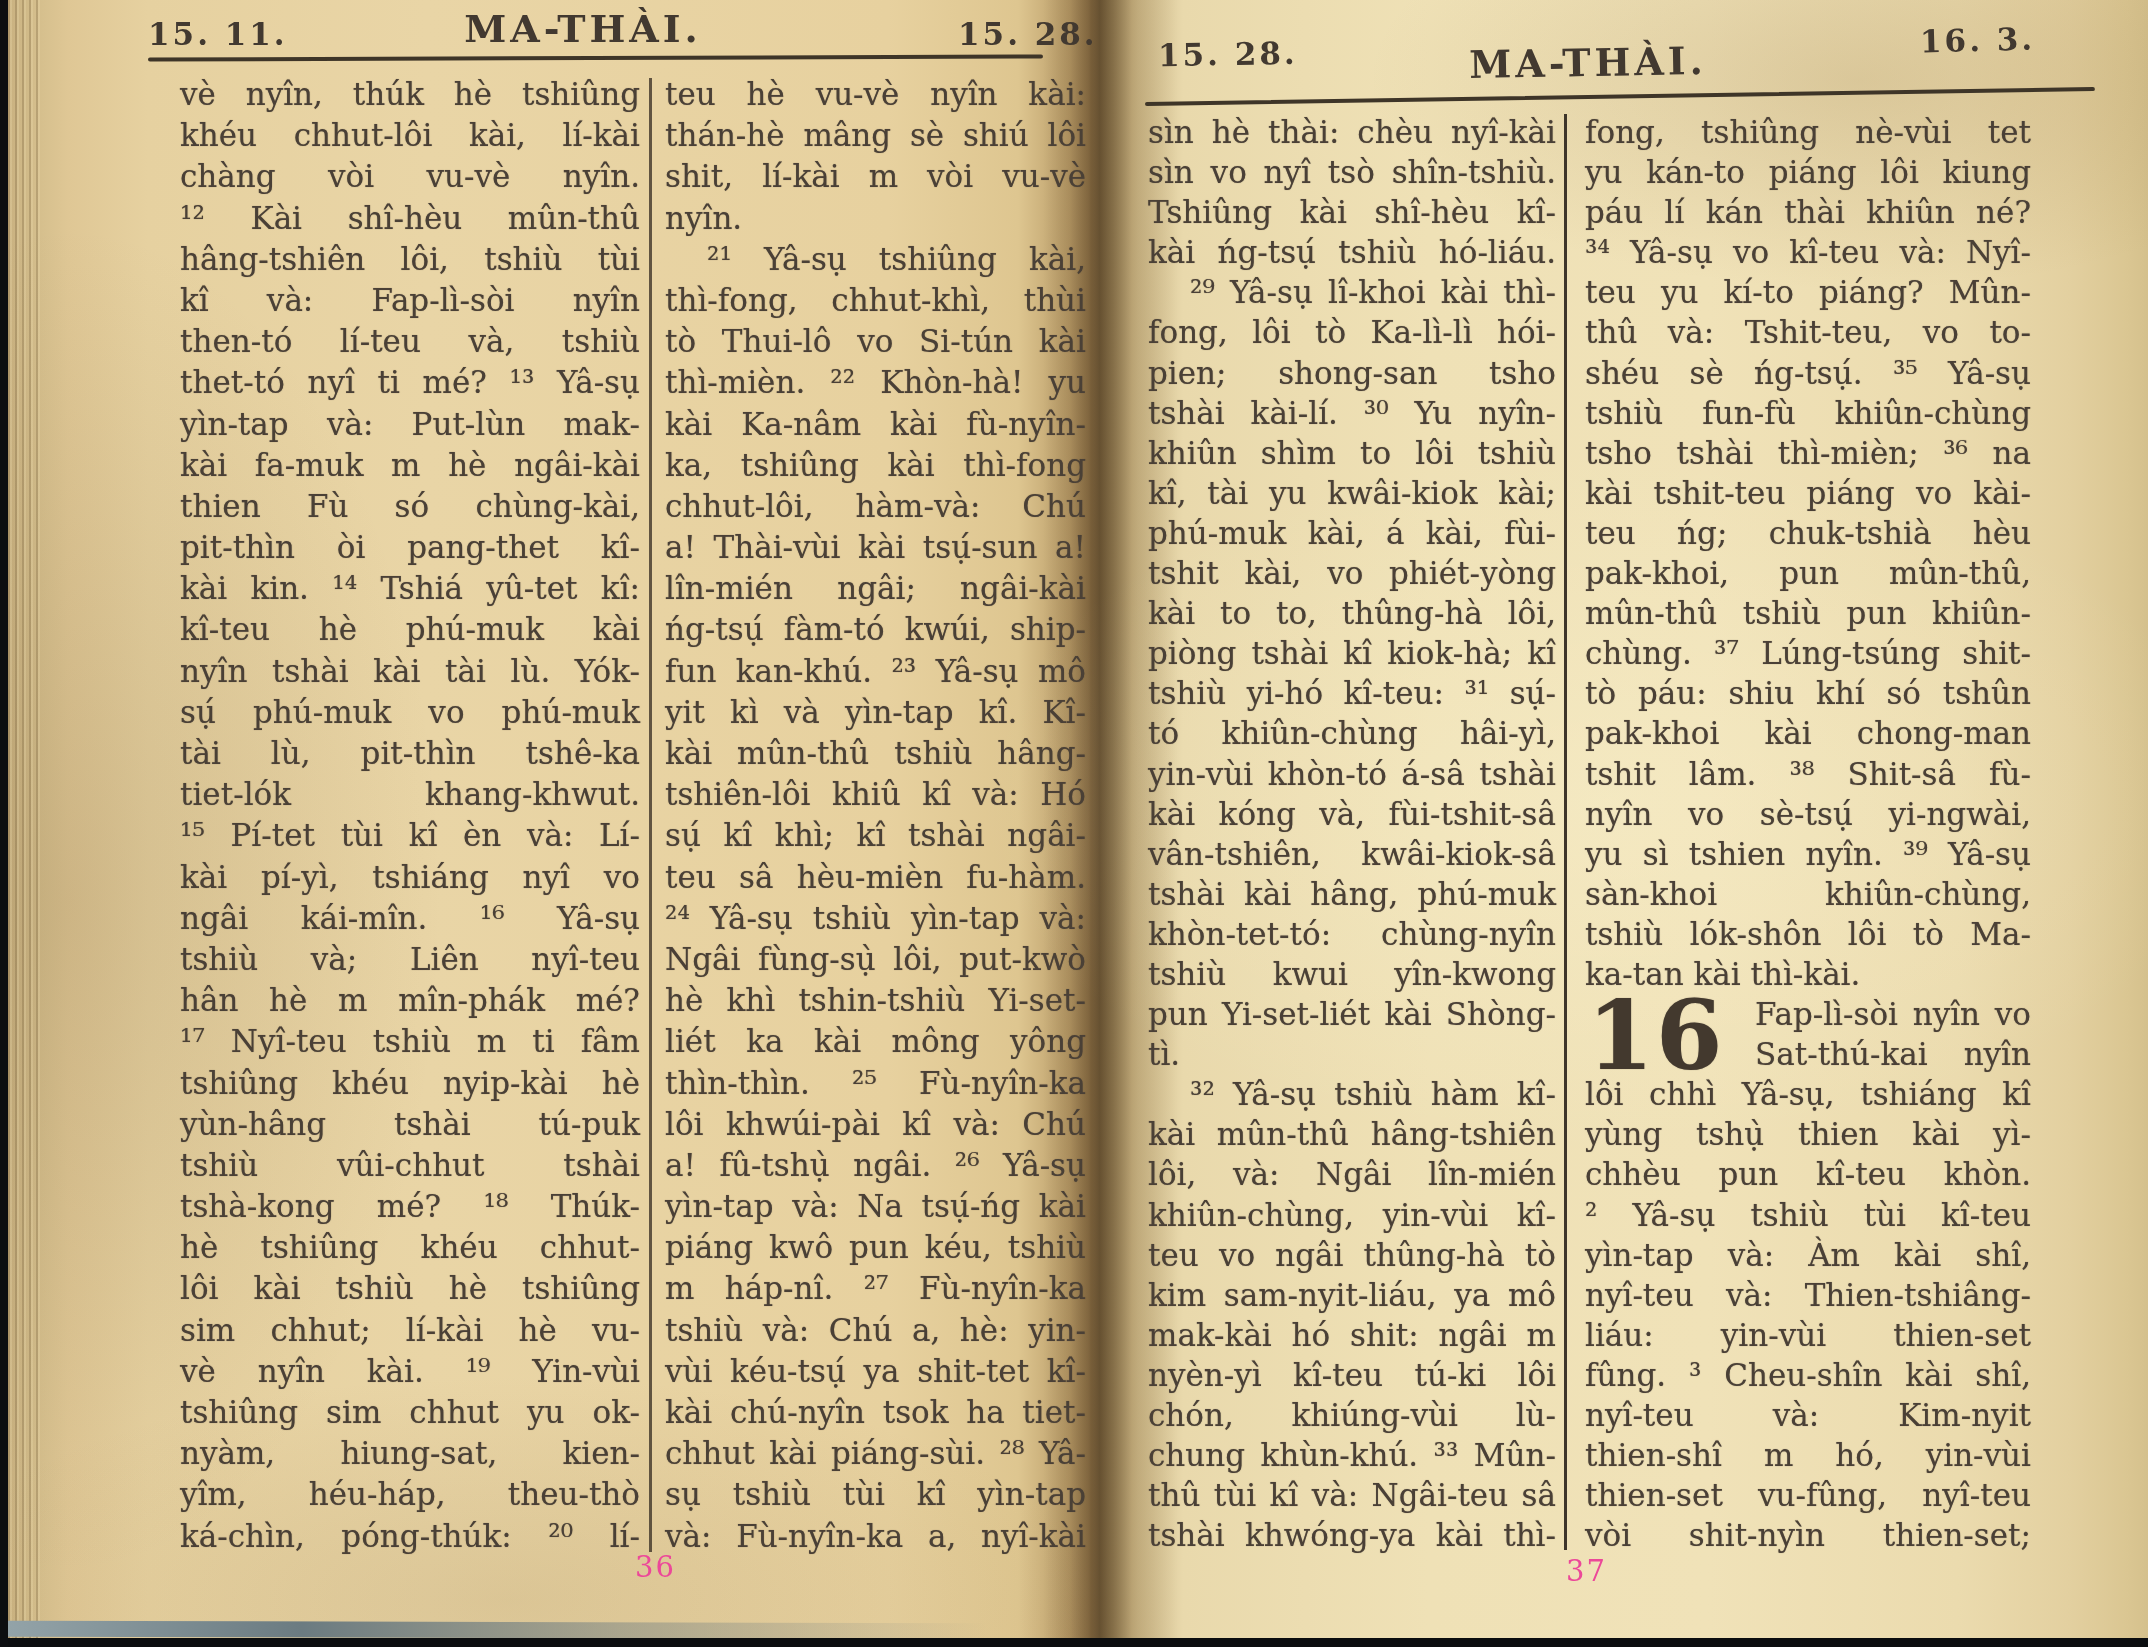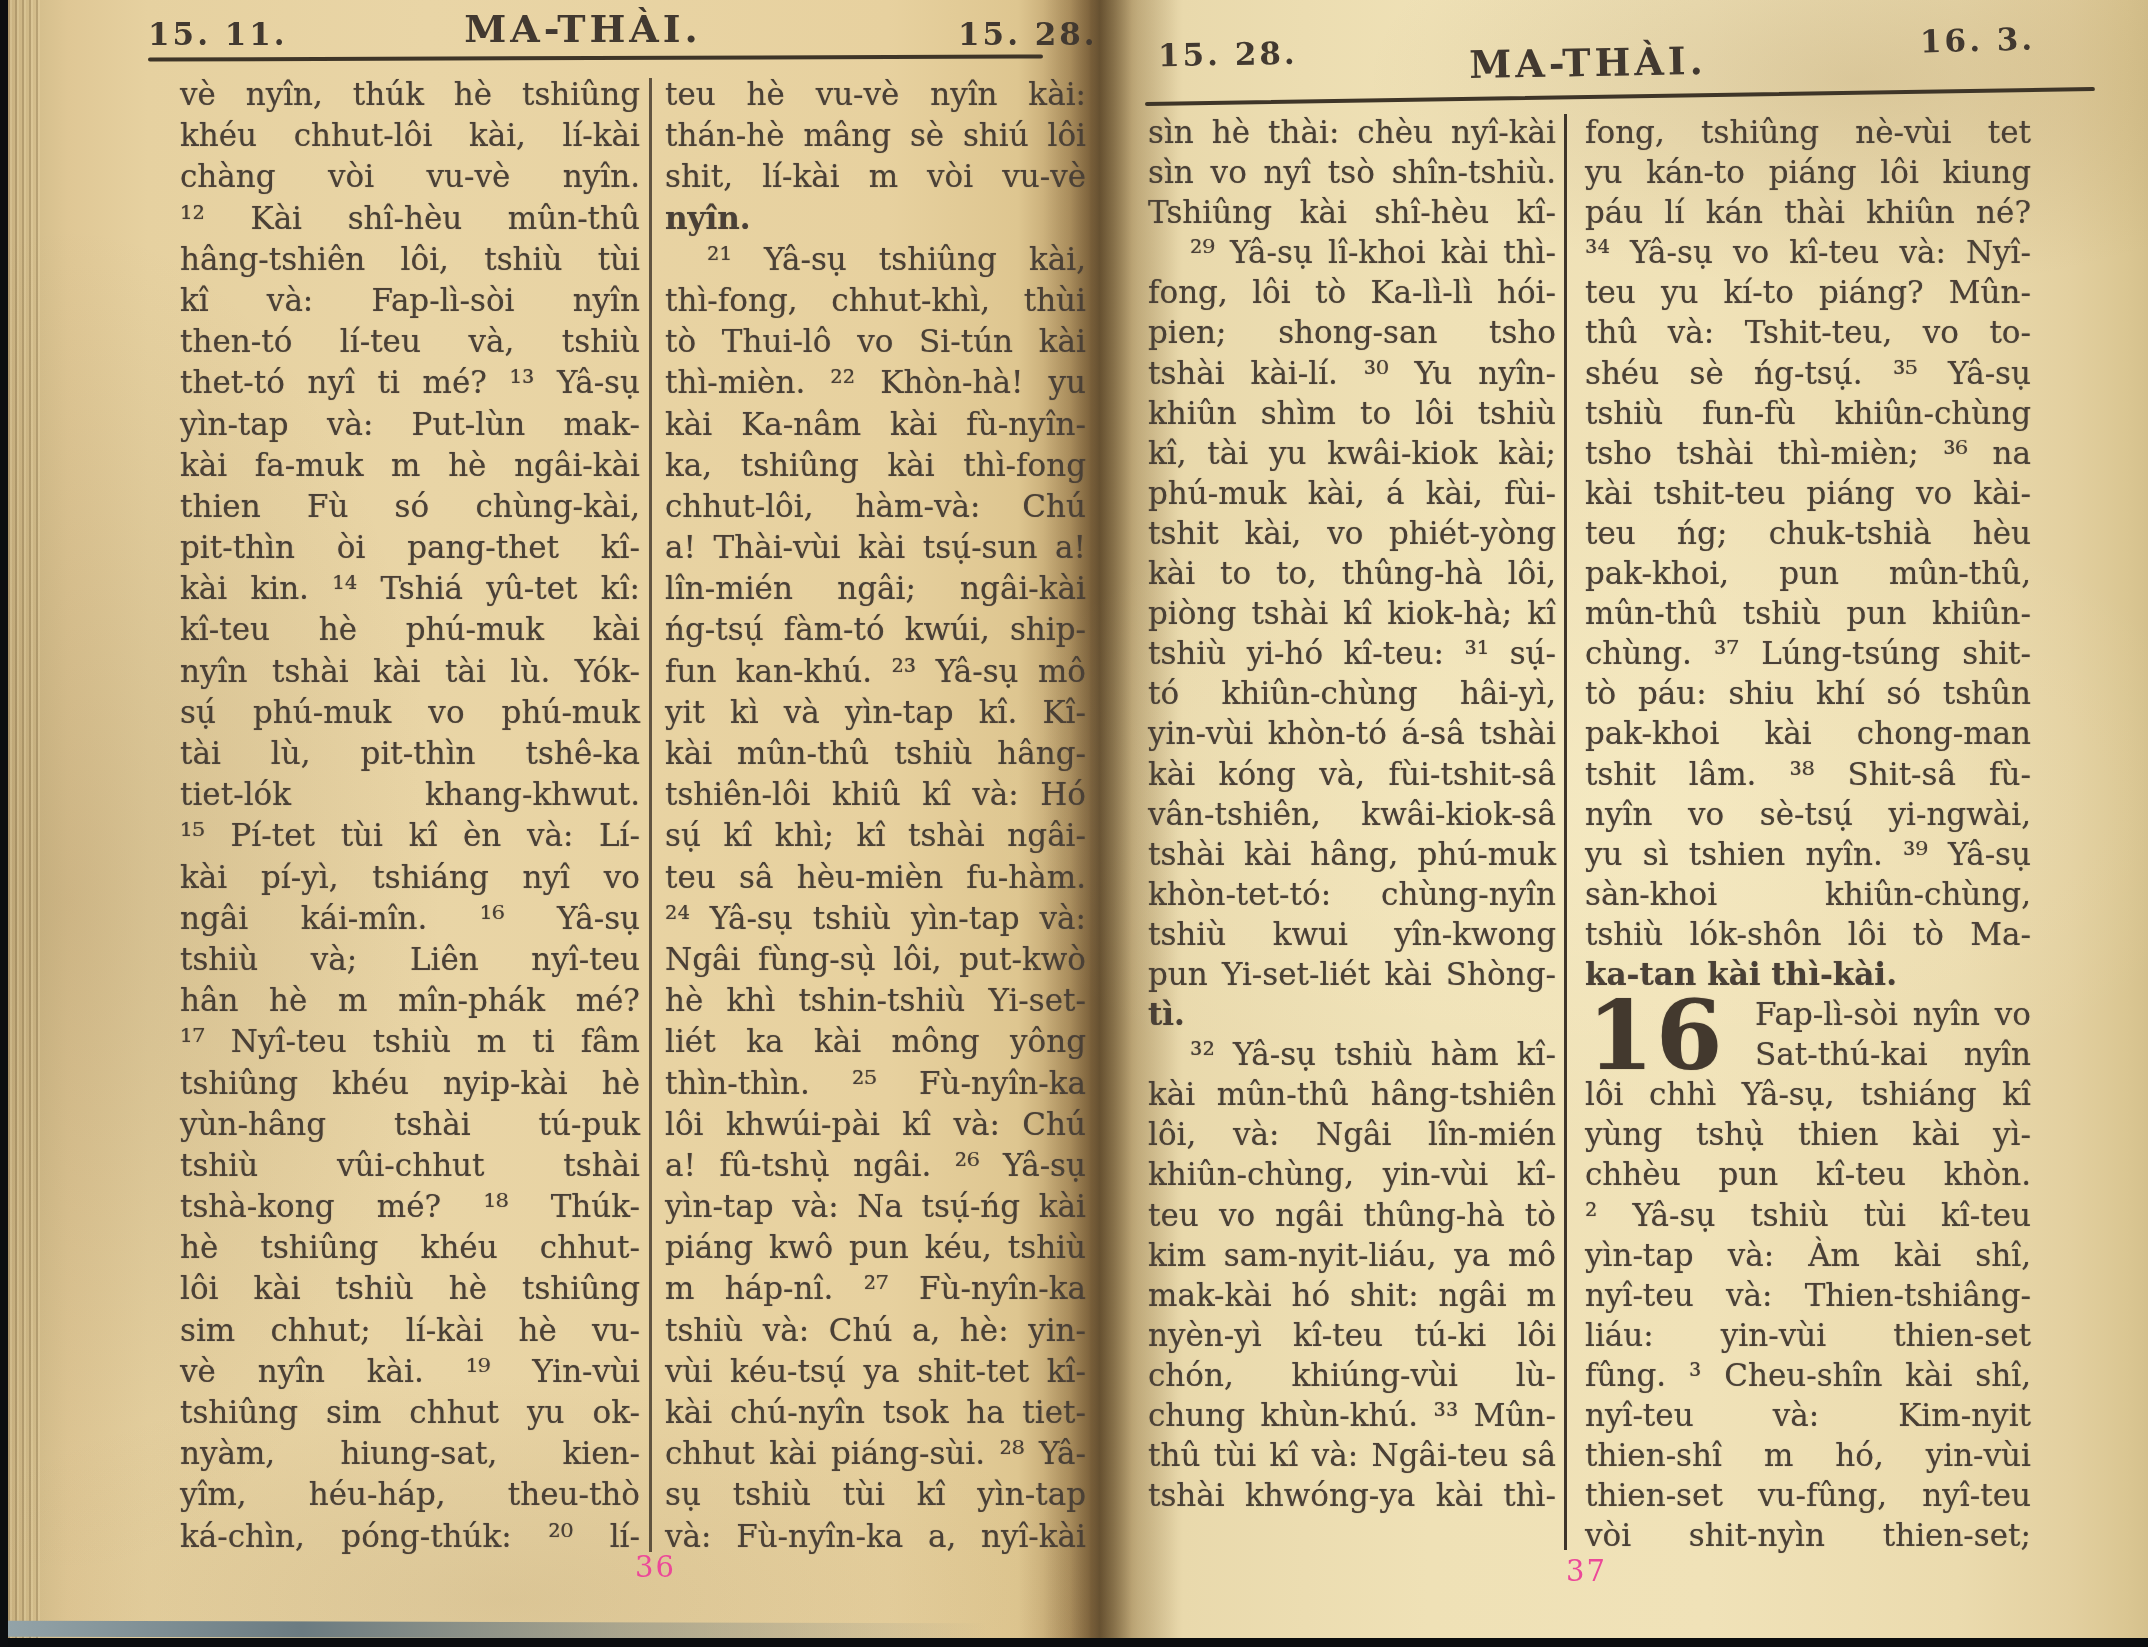--- a/index.html
+++ b/index.html
@@ -33,21 +33,21 @@
   .hdr-num{font-size:31px;letter-spacing:3px;}
   .hdr-title{font-size:38px;letter-spacing:4px;}
   .rule{position:absolute;background:#3e3528;border-radius:2px;}
   .vrule{position:absolute;width:3px;background:rgba(62,53,40,0.8);}
 
   .col{position:absolute;color:#4a4036;font-size:31px;
     text-shadow:0 0 1px rgba(74,64,54,0.55);}
   .pageL .tl{height:41.2px;line-height:41.2px;}
   .pageR .tl{height:40.1px;line-height:40.1px;}
   .tl{text-align:justify;text-align-last:justify;overflow:visible;white-space:normal;}
-  .tl.end{text-align-last:left;font-weight:bold;}
+  .tl.end{text-align-last:left;}
   .tl.ind{text-indent:42px;}
 
   .pgnum{position:absolute;font-size:29px;color:#ec4899;letter-spacing:2px;}
 
   
   #ch16{position:relative;height:80.2px;}
   #ch16 .num{position:absolute;left:2px;top:-2px;font-size:96px;line-height:88px;
     font-weight:bold;color:#43392e;letter-spacing:2px;text-align:right;}
   #ch16 .cl{margin-left:170px;text-align:justify;text-align-last:justify;
     height:40.1px;line-height:40.1px;}
@@ -151,20 +151,21 @@
     <div class="hdr hdr-num" style="left:1150px;top:36px;transform:rotate(-1deg);">15. 28.</div>
     <div class="hdr hdr-title" style="left:1380px;top:40px;width:400px;text-align:center;transform:rotate(-1deg);">MA-THÀI.</div>
     <div class="hdr hdr-num" style="left:1912px;top:22px;transform:rotate(-1.5deg);">16. 3.</div>
     <div class="rule" style="left:1137px;top:102px;width:950px;height:4px;transform:rotate(-0.9deg);transform-origin:left center;"></div>
     <div class="vrule" style="left:1556px;top:114px;height:1436px;background:#3e352a;"></div>
 
     <div class="col" style="left:1140px;top:112px;width:408px;">
         <div class="tl">sìn hè thài: chèu nyî-kài</div>
         <div class="tl">sìn vo nyî tsò shîn-tshiù.</div>
         <div class="tl">Tshiûng kài shî-hèu kî-</div>
+        <div class="tl">kài ńg-tsụ́ tshiù hó-liáu.</div>
         <div class="tl ind">²⁹ Yâ-sụ lî-khoi kài thì-</div>
         <div class="tl">fong, lôi tò Ka-lì-lì hói-</div>
         <div class="tl">pien; shong-san tsho</div>
         <div class="tl">tshài kài-lí. ³⁰ Yu nyîn-</div>
         <div class="tl">khiûn shìm to lôi tshiù</div>
         <div class="tl">kî, tài yu kwâi-kiok kài;</div>
         <div class="tl">phú-muk kài, á kài, fùi-</div>
         <div class="tl">tshit kài, vo phiét-yòng</div>
         <div class="tl">kài to to, thûng-hà lôi,</div>
         <div class="tl">piòng tshài kî kiok-hà; kî</div>

